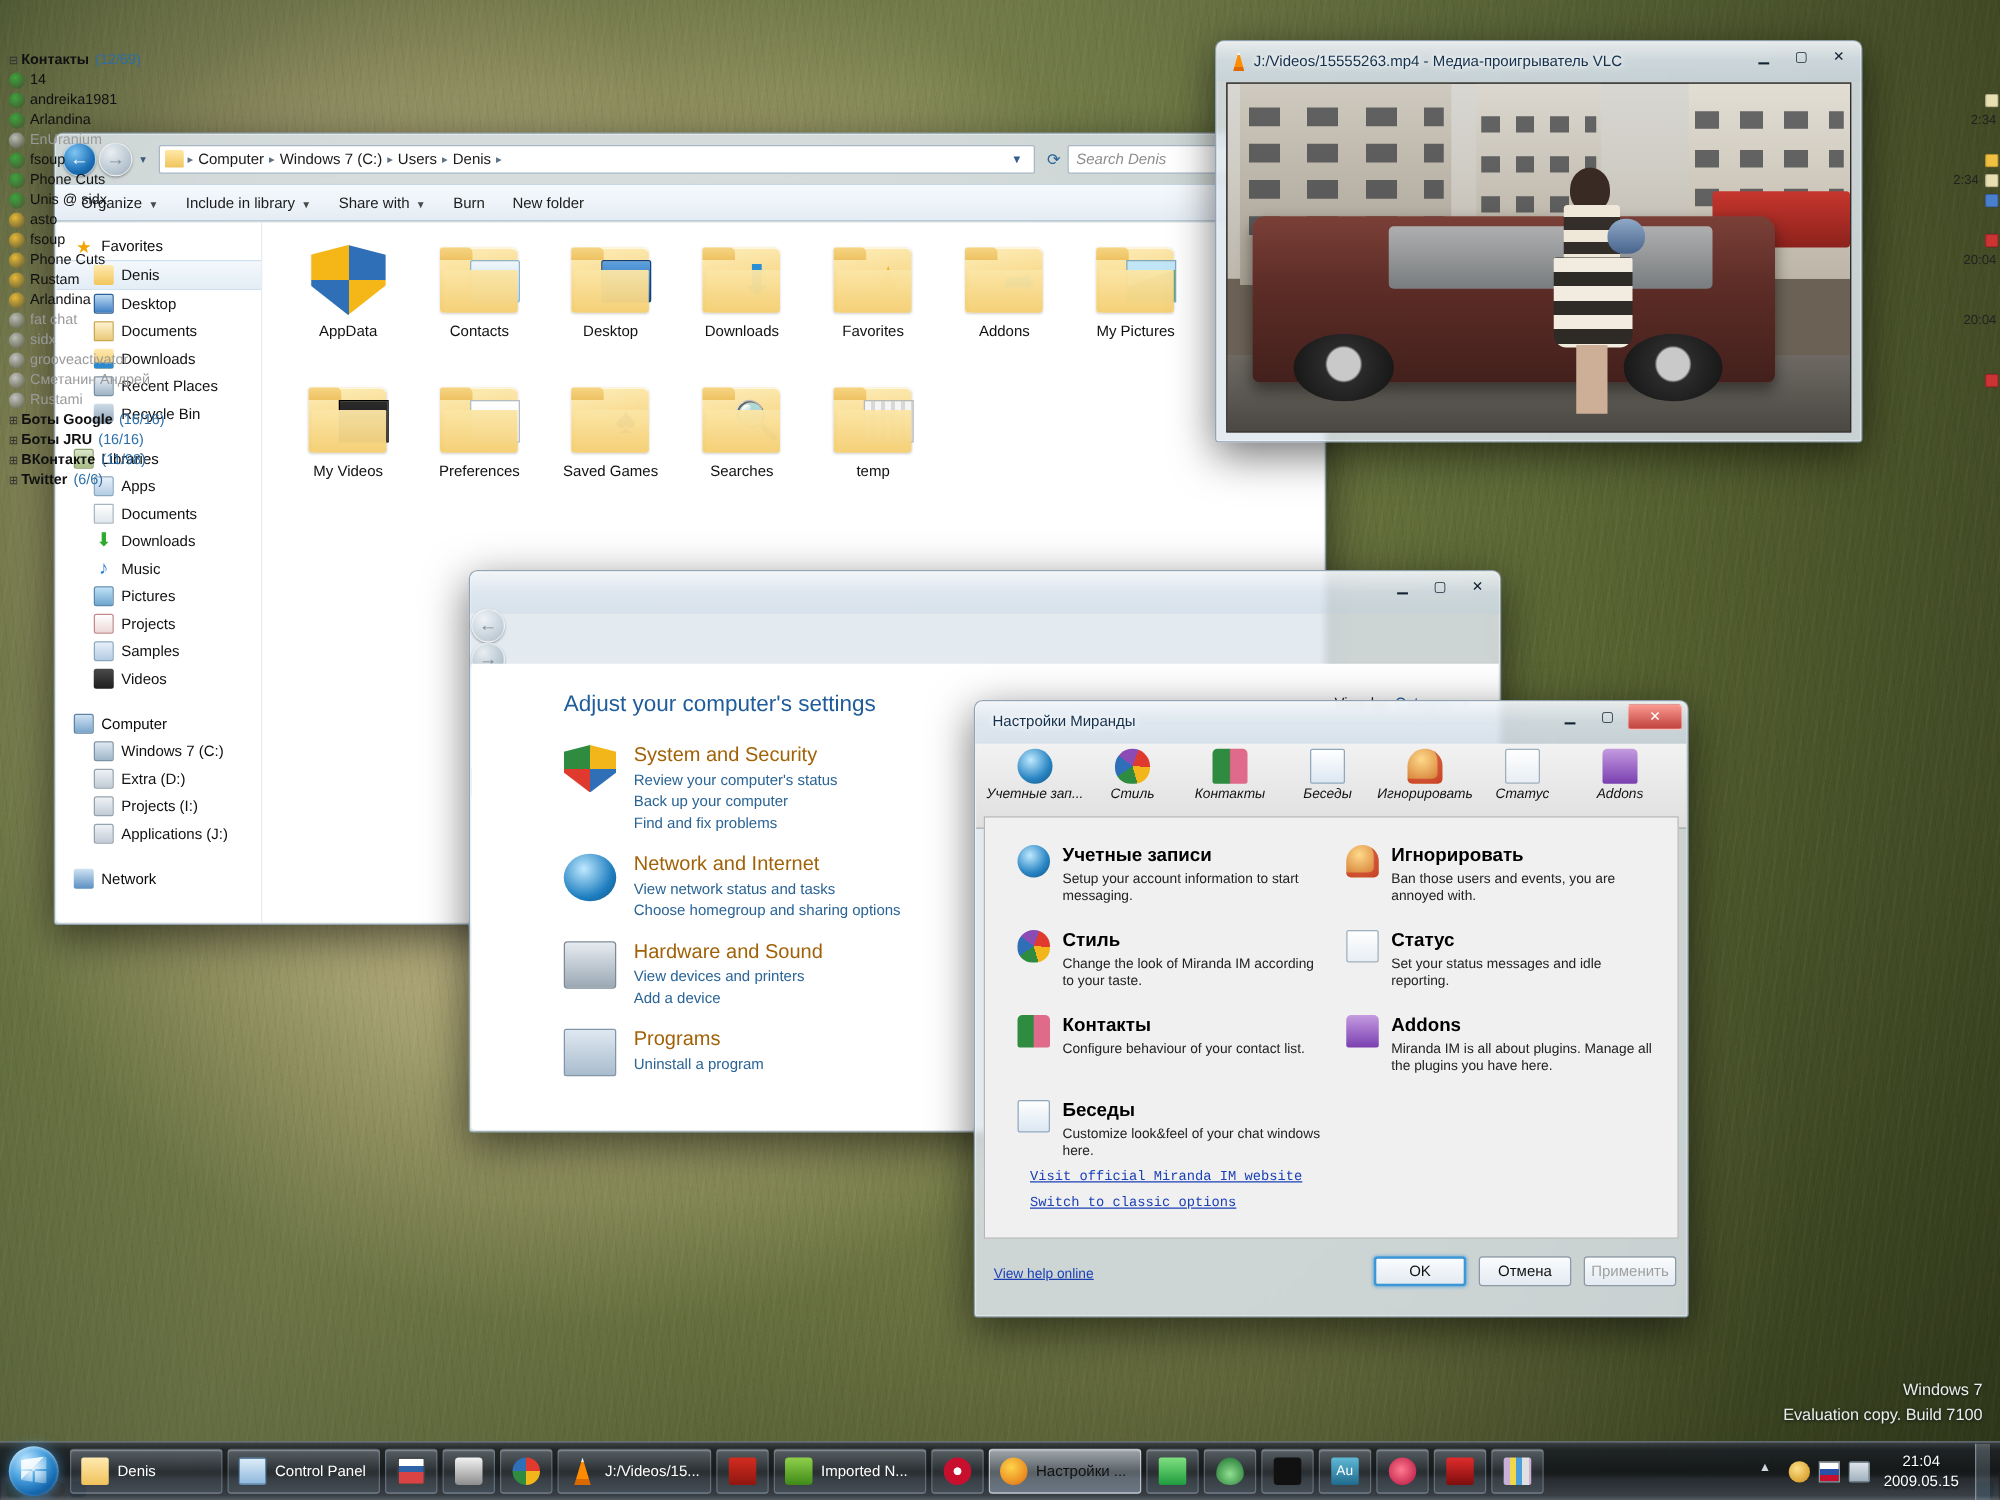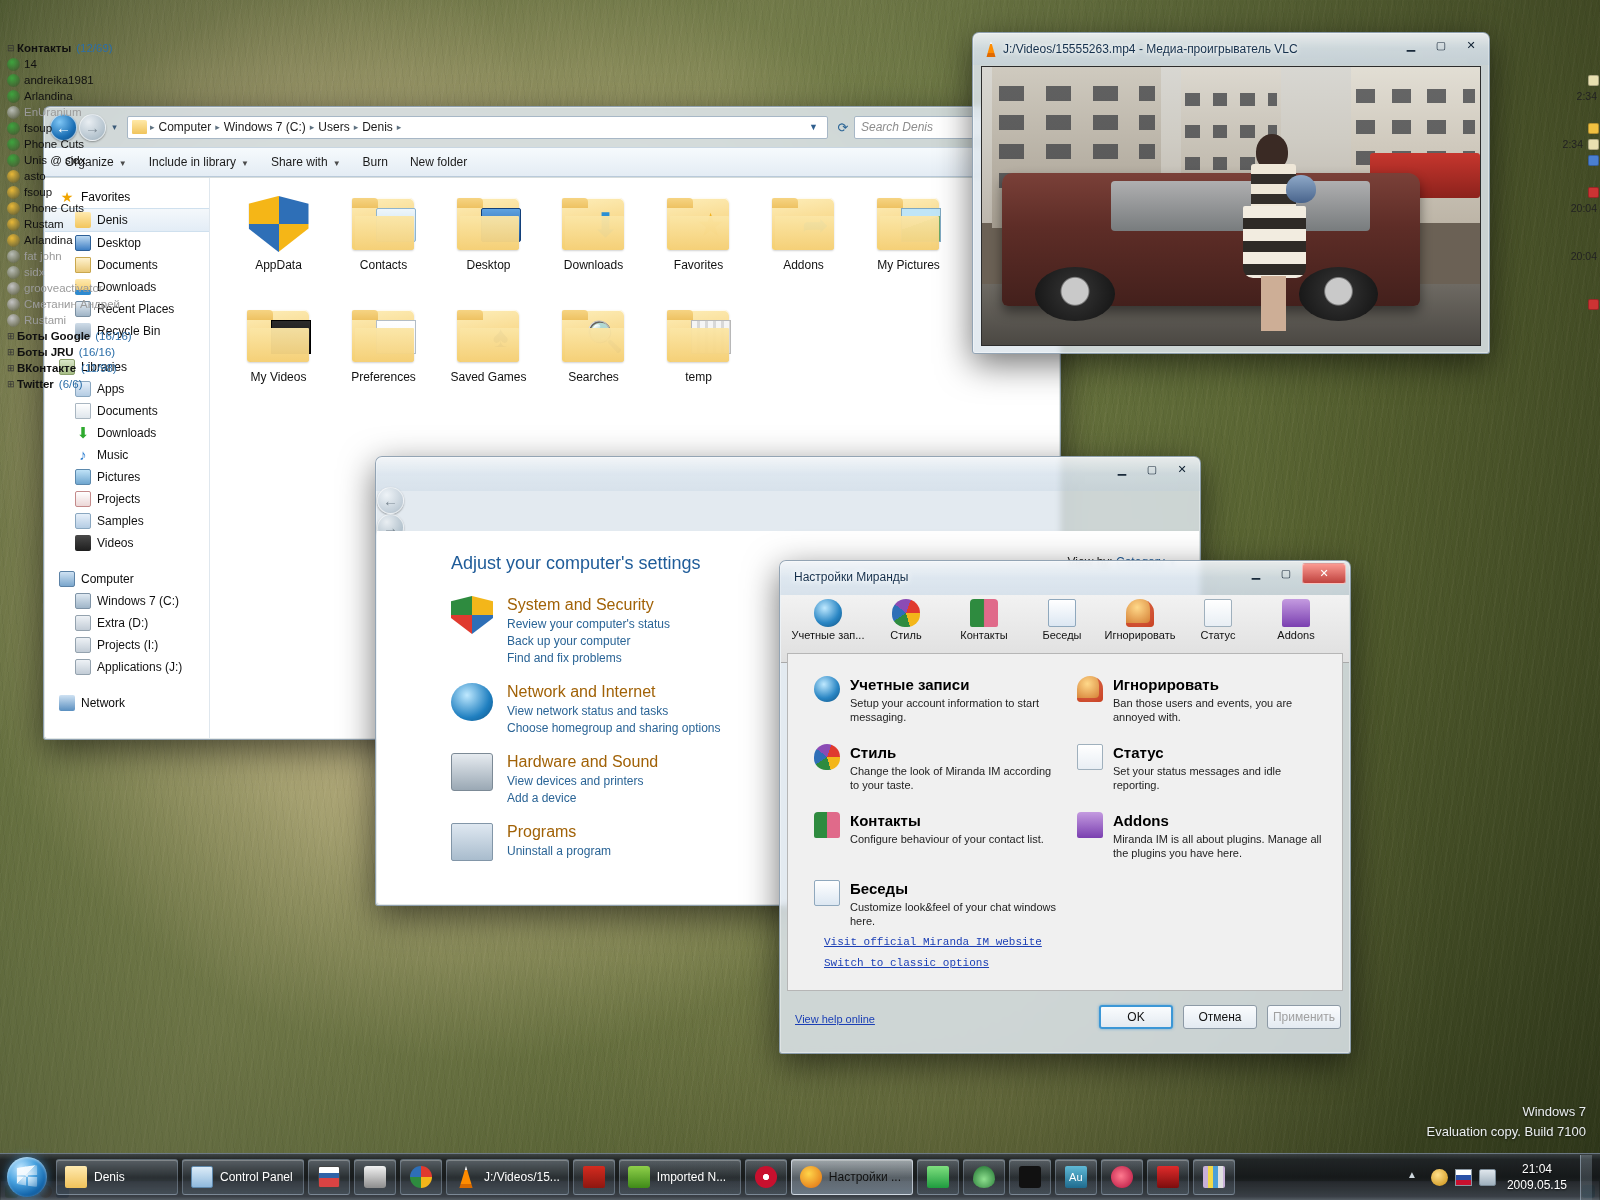--- a/index.html
+++ b/index.html
@@ -112,21 +112,21 @@
   .cp-list { padding:22px 0 0 74px; }
   .cp-cat { display:flex; gap:14px; margin-bottom:16px; }
   .cp-cat .ci { width:42px; height:38px; flex:0 0 42px; }
   .cp-cat h3 { font-size:16px; font-weight:normal; color:#a16207; margin-bottom:2px; }
   .cp-cat a { display:block; font-size:12px; color:#2a6496; text-decoration:none; line-height:17px; }
 
   
   #miranda-opt { left:779px; top:560px; width:572px; height:494px; border-radius:7px 7px 3px 3px; }
   #mo-tb { position:absolute; left:1px; right:1px; top:34px; height:68px;
      background:linear-gradient(180deg,#f2f2f2,#dfdfdf); border-bottom:1px solid #a9a9a9;
-     display:flex; align-items:flex-start; padding:2px 4px 0 8px; }
+     display:flex; align-items:flex-start; padding:2px 4px 0 8px;font-style:italic; }
   .mo-tab { width:78px; display:flex; flex-direction:column; align-items:center; padding-top:2px; }
   .mo-tab .t { font-size:11px; color:#111; margin-top:2px; white-space:nowrap; }
   .mo-tab .gi32 { width:28px; height:28px; }
   #mo-body { position:absolute; left:7px; right:7px; top:92px; bottom:62px; background:#f0f0f0;
      border:1px solid #b6b6b6; overflow:hidden; }
   .mo-grid { display:grid; grid-template-columns:1fr 1fr; gap:6px 16px; padding:22px 18px 0 26px; }
   .mo-card { display:flex; gap:10px; margin-bottom:14px; }
   .mo-card .ci { width:26px; height:26px; flex:0 0 26px; }
   .mo-card h4 { font-size:15px; font-weight:bold; color:#000; margin-bottom:3px; }
   .mo-card p { font-size:11px; color:#222; line-height:14px; }
@@ -736,21 +736,21 @@
       <div class="cl-row">
         <span class="bullet" style="background:radial-gradient(circle at 38% 32%,#e8b838,rgba(0,0,0,.25));border-radius:50%;"></span>
         <span class="nm">Rustam</span>
       </div>
       <div class="cl-row">
         <span class="bullet" style="background:radial-gradient(circle at 38% 32%,#e8b838,rgba(0,0,0,.25));border-radius:50%;"></span>
         <span class="nm">Arlandina</span>
       </div>
       <div class="cl-row off">
         <span class="bullet" style="background:radial-gradient(circle at 38% 32%,#b9bdb6,rgba(0,0,0,.25));border-radius:50%;"></span>
-        <span class="nm">fat john</span>
+        <span class="nm">fat chat</span>
         <span class="tm">20:04</span>
       </div>
       <div class="cl-row off">
         <span class="bullet" style="background:radial-gradient(circle at 38% 32%,#b9bdb6,rgba(0,0,0,.25));border-radius:50%;"></span>
         <span class="nm">sidx</span>
       </div>
       <div class="cl-row off">
         <span class="bullet" style="background:radial-gradient(circle at 38% 32%,#c3c3c3,rgba(0,0,0,.25));border-radius:50%;"></span>
         <span class="nm">grooveactivator</span>
       </div>

